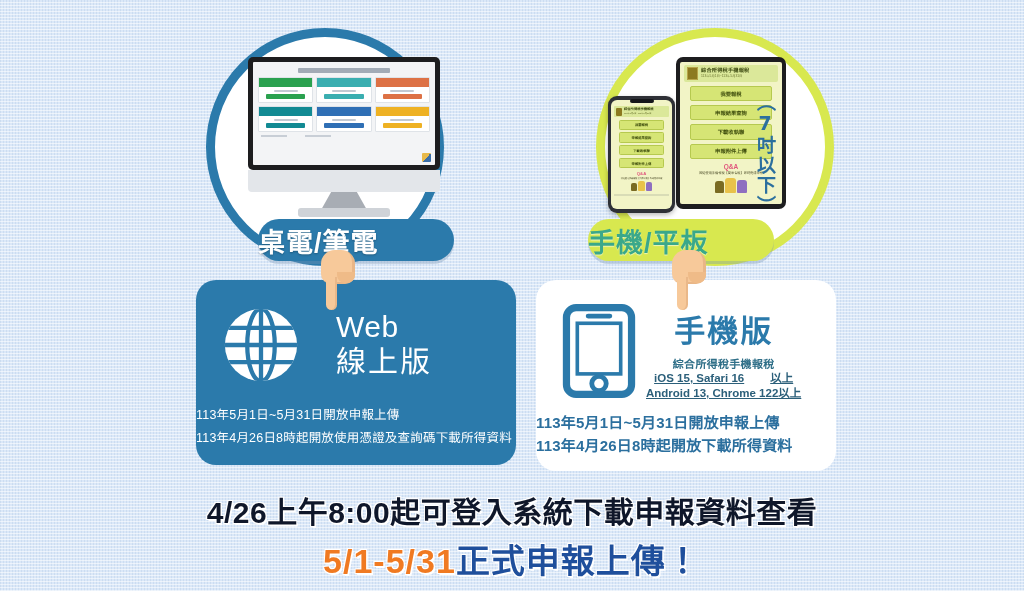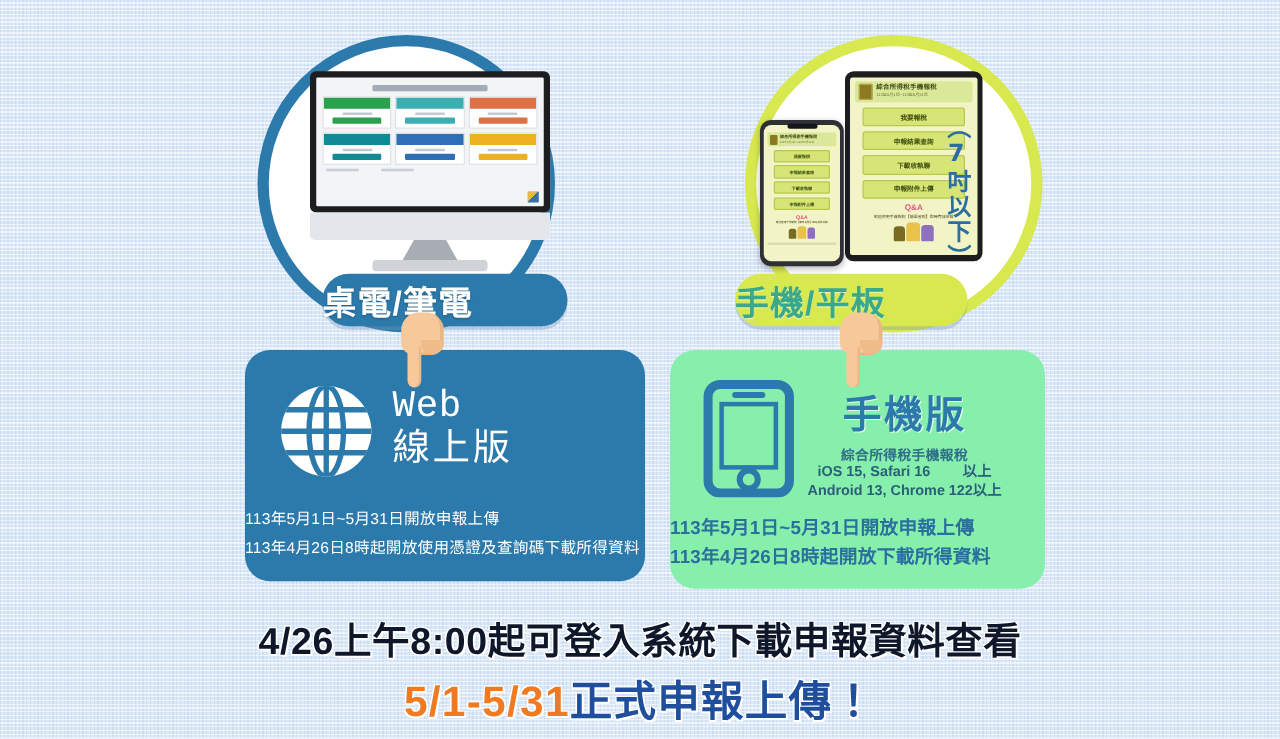--- a/index.html
+++ b/index.html
@@ -166,43 +166,43 @@
   .hand-right{left:666px;top:250px;}
 
   
   .card{
     position:absolute;border-radius:20px;box-sizing:border-box;
   }
   .card-left{
     left:196px;top:280px;width:320px;height:185px;background:#2b7aab;
   }
   .card-right{
-    left:536px;top:280px;width:300px;height:191px;background:#86efac;
+    left:536px;top:280px;width:300px;height:191px;background:#ffffff;
   }
 
   .card-top{display:flex;align-items:center;}
   .card-left .card-top{padding:22px 0 0 22px;}
   .card-right .card-top{padding:20px 0 0 18px;}
 
   
   .globe{width:86px;height:86px;flex:none;}
   
   .phone-ico{width:74px;height:94px;flex:none;margin-left:8px;}
 
-  .card-left .txt{margin-left:10px;color:#ffffff;font-family:Liberation Mono, monospace;}
+  .card-left .txt{margin-left:32px;color:#ffffff;}
   .t-web{font-size:30px;font-weight:normal;line-height:1.1;letter-spacing:.5px;}
   .t-web-zh{font-size:30px;font-weight:normal;line-height:1.25;letter-spacing:2px;}
 
   .card-right .txt{margin-left:10px;color:#2b7aab;text-align:center;margin-top:16px;}
   .t-mobile{
     font-size:31px;font-weight:bold;letter-spacing:2px;line-height:1.05;
     color:#2b7aab;text-shadow:1px 1px 0 rgba(255,255,255,.75);
   }
   .t-req-h{font-size:11px;font-weight:bold;color:#2f6f88;margin-top:6px;letter-spacing:.3px;}
-  .t-req{font-size:11.5px;font-weight:bold;color:#2b5f7a;line-height:1.35;}
+  .t-req{font-size:11.5px;font-weight:bold;color:#2b5f7a;line-height:1.35;text-decoration:underline;}
   .t-req .gap{display:inline-block;width:26px;}
 
   .card-foot{position:absolute;left:0;right:0;bottom:14px;text-align:left;}
   .card-left .card-foot div{color:#ffffff;font-size:12.5px;line-height:1.9;letter-spacing:.2px;}
   .card-right .card-foot div{color:#2b6f9e;font-size:15px;font-weight:bold;line-height:1.55;letter-spacing:.2px;}
 
   
   .banner{position:absolute;left:0;right:0;bottom:8px;text-align:center;}
   .banner .l1{
     font-size:30px;font-weight:bold;color:#0f172a;letter-spacing:.5px;

